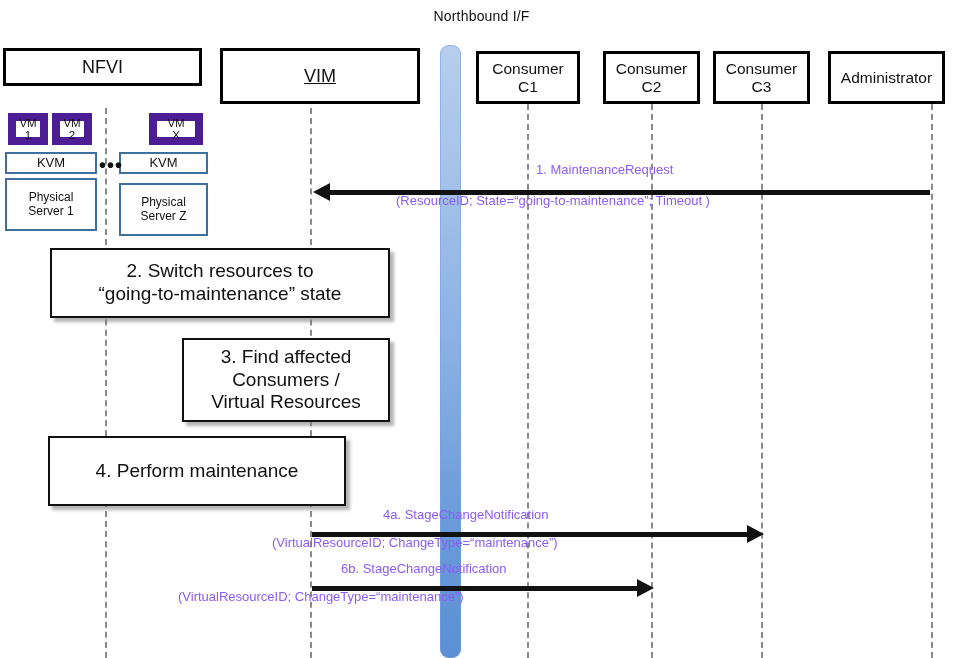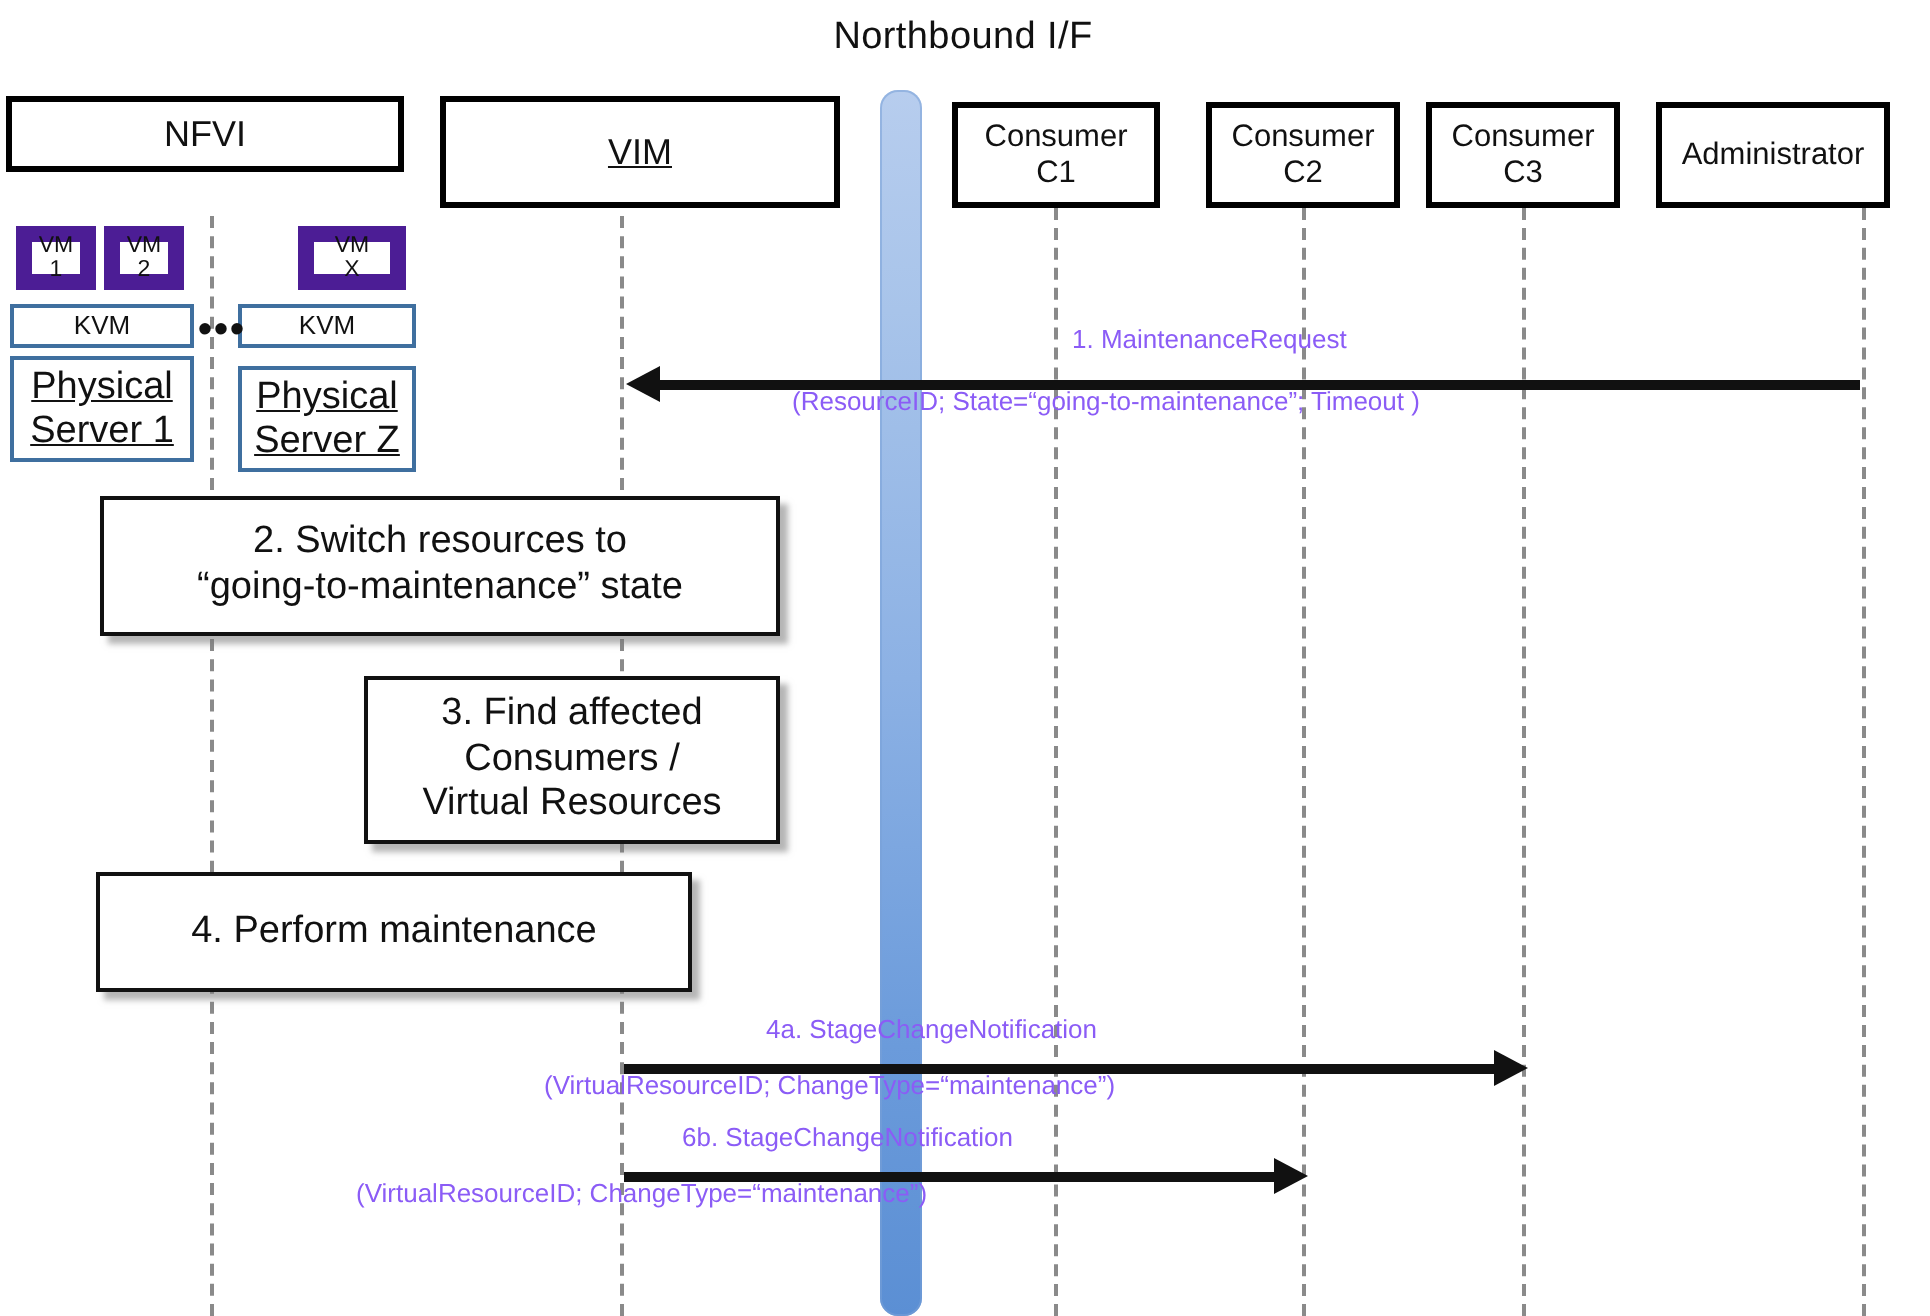--- a/index.html
+++ b/index.html
@@ -1,21 +1,21 @@
 <!DOCTYPE html>
 <html><head>
 <meta charset="utf-8">
 <style>
   html,body{margin:0;padding:0;background:#ffffff;}
   body{width:965px;height:658px;position:relative;overflow:hidden;
        font-family:"Liberation Sans","DejaVu Sans",sans-serif;color:#000;}
 
   
   .diagram-title{position:absolute;left:0;top:8px;width:965px;text-align:center;
-    font-size:19px;letter-spacing:.2px;color:#111;}
+    font-size:14px;letter-spacing:.2px;color:#111;}
   .diagram-title .t-inner{display:inline-block;margin-left:-2px;}
 
   
   .actor{position:absolute;border:3px solid #000;background:#fff;box-sizing:border-box;
      display:flex;align-items:center;justify-content:center;text-align:center;
      font-size:18px;line-height:1.12;color:#111;}
   .actor.small{font-size:15.5px;}
 
   
   .lifeline{position:absolute;width:0;border-left:2px dashed #8a8a8a;}
@@ -25,21 +25,21 @@
     background:linear-gradient(180deg,#b7cdee 0%,#a8c4ea 18%,#8cb1e4 48%,#6b9bdb 78%,#5b8fd4 100%);
     box-shadow:inset 0 0 0 1px rgba(120,160,215,.55);}
 
   
   .vmbox{position:absolute;border:8px solid #4c1d95;background:#fff;box-sizing:border-box;
      display:flex;align-items:center;justify-content:center;text-align:center;
      font-size:11.5px;line-height:1.08;color:#111;}
   .bluebox{position:absolute;border:2px solid #3f6f9f;background:#fff;box-sizing:border-box;
      display:flex;align-items:center;justify-content:center;text-align:center;
      font-size:13px;line-height:1.12;color:#111;}
-  .bluebox.tall{font-size:19px;text-decoration:underline;}
+  .bluebox.tall{font-size:12px;}
   .ellipsis-dots{position:absolute;font-size:20px;font-weight:700;color:#111;letter-spacing:1px;line-height:1;}
 
   
   .pbox{position:absolute;border:2px solid #111;background:#fff;box-sizing:border-box;
      display:flex;align-items:center;justify-content:center;text-align:center;
      font-size:19px;line-height:1.2;color:#111;padding:2px 6px;
      box-shadow:4px 4px 3px rgba(120,120,120,.55);}
 
   
   .msg-text{position:absolute;font-size:13px;line-height:1.12;color:#8b5cf6;white-space:nowrap;}
@@ -159,21 +159,21 @@
 </div>
 
 <div class="pbox" style="left:182px;top:338px;width:208px;height:84px;">
   <span>
     <span>3. Find affected</span><br>
     <span>Consumers /</span><br>
     <span>Virtual Resources</span>
   </span>
 </div>
 
-<div class="pbox" style="left:48px;top:436px;width:298px;height:60px;">
+<div class="pbox" style="left:48px;top:436px;width:298px;height:70px;">
   <span>
     <span>4. Perform maintenance</span><br>
   </span>
 </div>
 
 <div class="msg-text" style="left:383px;top:508px;">
   <span>4a. StageChangeNotification</span>
 </div>
 <div class="aline" style="left:312px;top:532px;width:435px;"></div>
 <div class="arrowhead right" style="left:747px;top:525px;"></div>

